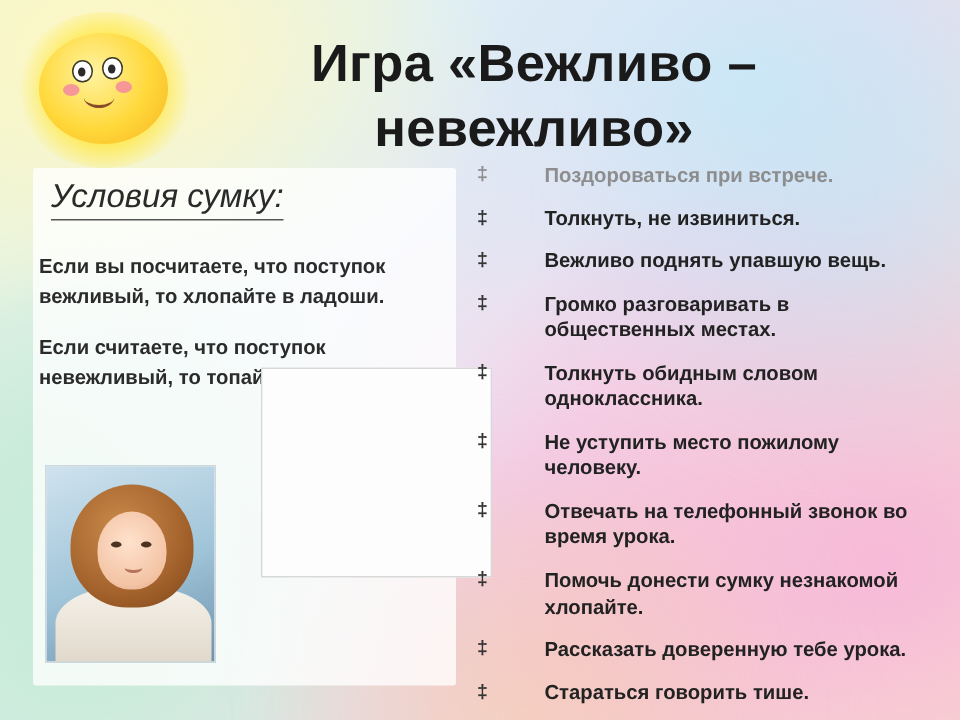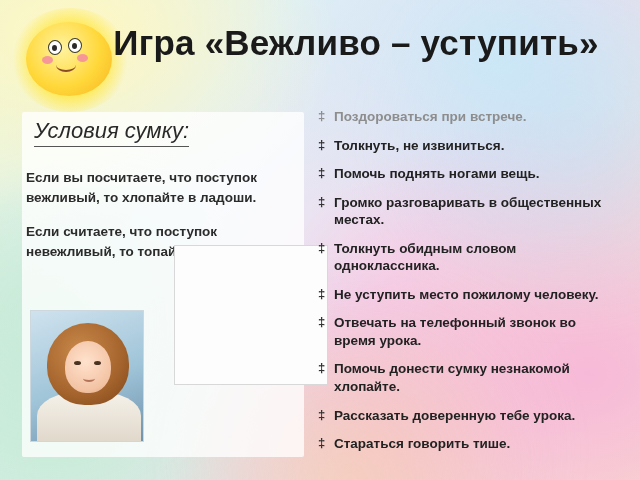--- a/index.html
+++ b/index.html
@@ -226,21 +226,21 @@
     display: flex;
     align-items: flex-start;
     margin-bottom: 11px;
   }
   .bullet-mark {
     flex: 0 0 16px;
     color: #333;
     font-size: 13px;
     line-height: 1.3;
   }
-  .bullet-text { flex: 1 1 auto; }
+  .bullet-text { flex: 1 1 auto; margin-left: 29px; }
   .faded { color: #8d8d8d; }
 </style>
 </head>
 <body>
 
 <div class="slide">
 
   <div class="swirl sw1"></div>
   <div class="swirl sw2"></div>
   <div class="swirl sw3"></div>
@@ -255,21 +255,21 @@
       <div class="eye l">
           <div class="pupil"></div>
         </div>
       <div class="eye r">
           <div class="pupil"></div>
         </div>
       <div class="mouth"></div>
     </div>
   </div>
 
-  <div class="title">Игра «Вежливо – уступить»</div>
+  <div class="title">Игра «Вежливо – невежливо»</div>
 
   <div class="left-panel"></div>
 
   <div class="rules-heading">Условия сумку:</div>
 
   <div class="rules-body">
     <p>Если вы посчитаете, что поступок вежливый, то хлопайте в ладоши.</p>
     <p>Если  считаете, что поступок невежливый, то топайте словом.</p>
   </div>
 
@@ -305,21 +305,21 @@
       <span class="bullet-text faded">Поздороваться при встрече.</span>
     </div>
 
     <div class="bullet-row">
       <span class="bullet-mark">‡</span>
       <span class="bullet-text">Толкнуть, не извиниться.</span>
     </div>
 
     <div class="bullet-row">
       <span class="bullet-mark">‡</span>
-      <span class="bullet-text">Помочь поднять ногами вещь.</span>
+      <span class="bullet-text">Вежливо поднять упавшую вещь.</span>
     </div>
 
     <div class="bullet-row">
       <span class="bullet-mark">‡</span>
       <span class="bullet-text">Громко разговаривать в общественных местах.</span>
     </div>
 
     <div class="bullet-row">
       <span class="bullet-mark">‡</span>
       <span class="bullet-text">Толкнуть обидным словом одноклассника.</span>

